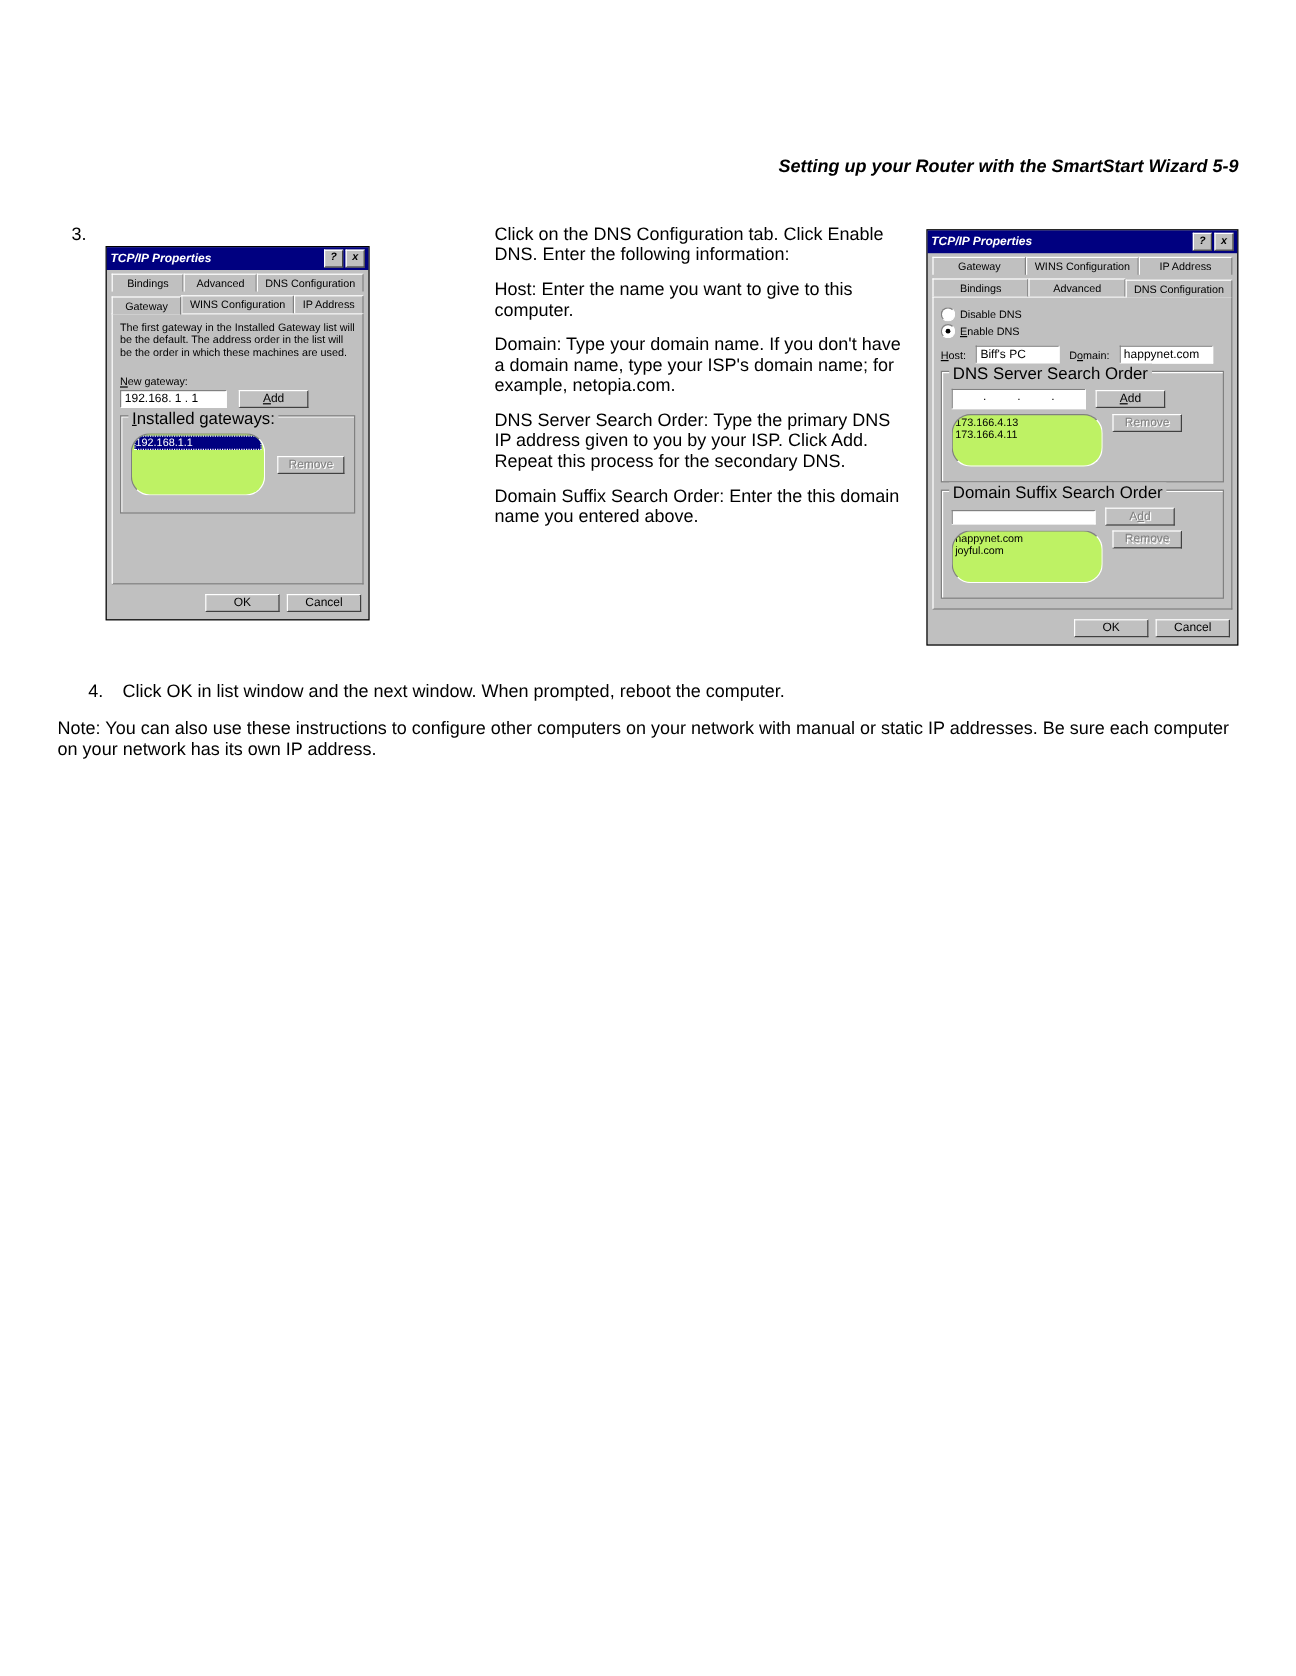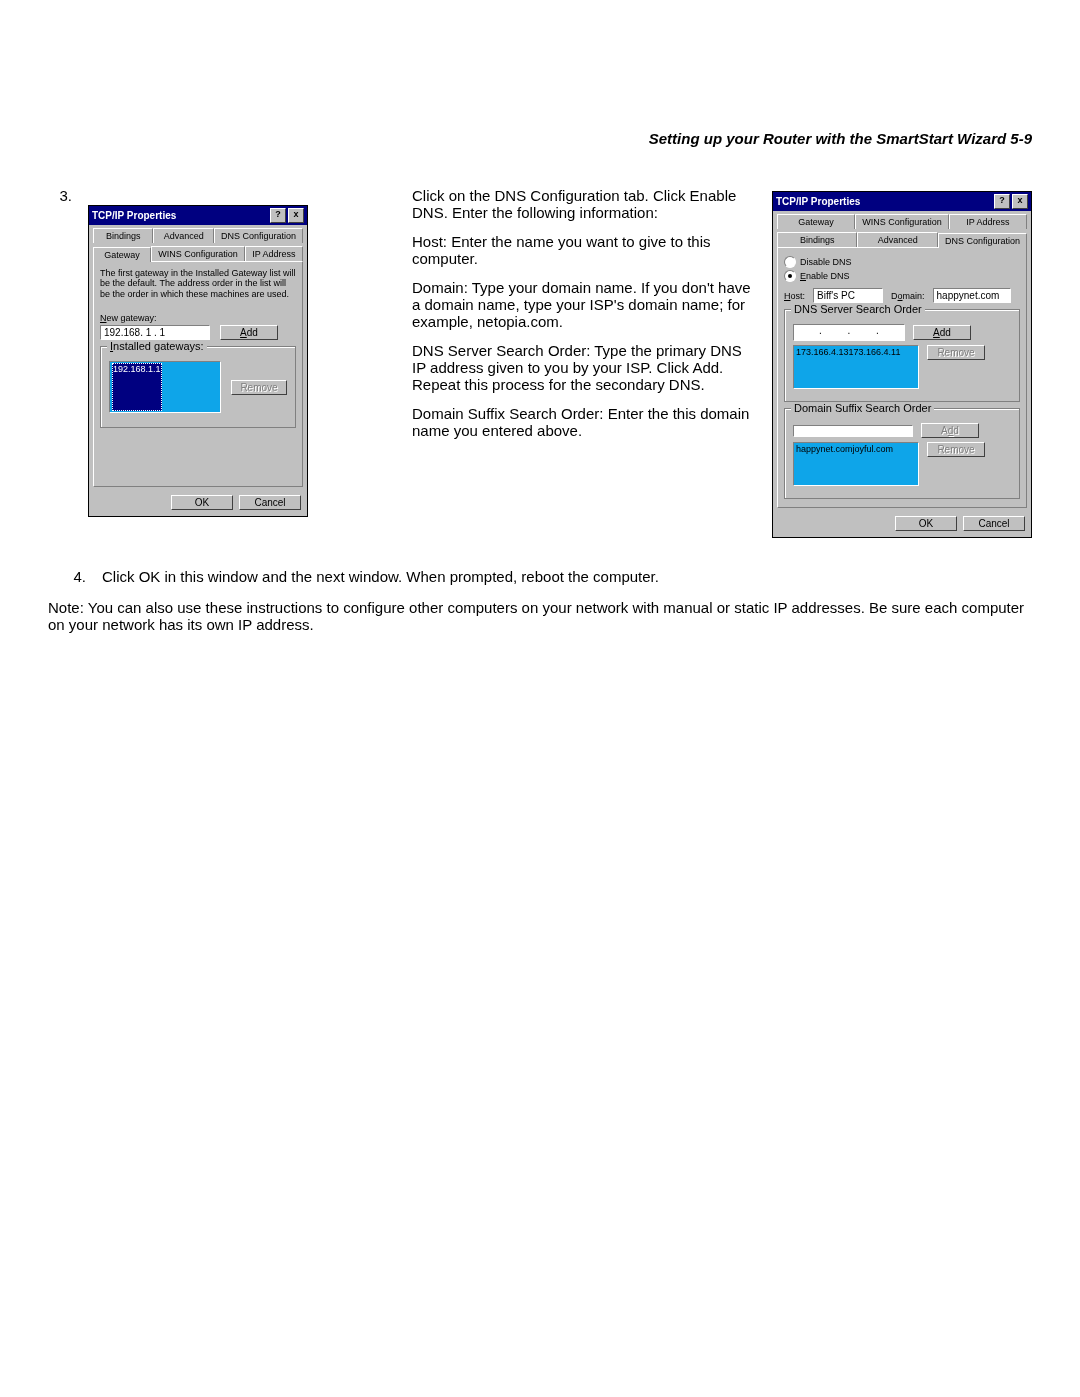--- a/index.html
+++ b/index.html
@@ -53,20 +53,21 @@
   .dlg2 { width: 260px; }
   .titlebar {
     background: #000080;
     color: #fff;
     font-weight: bold;
     padding: 2px 3px;
     display: flex;
     justify-content: space-between;
     align-items: center;
     font-size: 10px;
+    font-style: italic;
   }
   .titlebar .tbtns { display:flex; gap:2px; }
   .titlebar .tbtn {
     width: 14px; height: 13px;
     background: #c0c0c0;
     border-top: 1px solid #fff;
     border-left: 1px solid #fff;
     border-right: 1px solid #404040;
     border-bottom: 1px solid #404040;
     font-size: 9px;
@@ -106,31 +107,31 @@
     display:inline-block;
     background:#fff;
     border-top:1px solid #808080; border-left:1px solid #808080;
     border-right:1px solid #fff; border-bottom:1px solid #fff;
     padding:1px 3px;
     font-size:10px;
     font-family: "MS Sans Serif", Arial, sans-serif;
     min-height:12px;
     box-sizing:border-box;
   }
-  .ipedit.w1 { width: 110px; }
+  .ipedit.w1 { width: 89px; }
   .ipedit.sm { width: 70px; }
   .listbox {
-    background:#0ea5e9;
+    background:#bef264;
     border-top:1px solid #808080; border-left:1px solid #808080;
     border-right:1px solid #fff; border-bottom:1px solid #fff;
     width: 110px; height: 48px;
     font-size:9px;
     padding:1px 2px;
     overflow:hidden;
-    display:flex; flex-direction:row;
+    display:flex; flex-direction:column;border-radius:16px;
   }
   .listbox .sel { background:#000080; color:#fff; border:1px dotted #fff; display:inline-block;}
   .btn3d {
     background:#c0c0c0;
     border-top:1px solid #fff; border-left:1px solid #fff;
     border-right:1px solid #404040; border-bottom:1px solid #404040;
     padding:1px 0;
     width:56px;
     text-align:center;
     font-size:10px;
@@ -139,21 +140,21 @@
   .fieldset {
     border:1px solid #808080;
     box-shadow: inset 1px 1px 0 #fff;
     margin:6px 0 2px 0;
     padding:14px 8px 8px 8px;
     position:relative;
   }
   .fieldset .legend {
     position:absolute; top:-7px; left:6px;
     background:#c0c0c0; padding:0 3px;
-    font-size:11px;
+    font-size:14px;
   }
   .dotbox {
     display:flex; gap:0;
     border-top:1px solid #808080; border-left:1px solid #808080;
     border-right:1px solid #fff; border-bottom:1px solid #fff;
     background:#fff; height:15px; width:110px;
   }
   .dotbox span { flex:1; text-align:center; font-size:10px; }
   .dotbox .dot { flex:0 0 4px; text-align:center; }
   .dlgbtns { display:flex; justify-content:flex-end; gap:6px; padding:4px 6px 6px 6px; }
@@ -311,17 +312,17 @@
       <p>Host: Enter the name you want to give to this computer.</p>
       <p>Domain: Type your domain name. If you don't have a domain name, type your ISP's domain name; for example, netopia.com.</p>
       <p>DNS Server Search Order: Type the primary DNS IP address given to you by your ISP. Click Add. Repeat this process for the secondary DNS.</p>
       <p>Domain Suffix Search Order: Enter the this domain name you entered above.</p>
       <div style="clear:both;"></div>
     </div>
   </div>
 
   <div class="step4">
     <div class="n">4.</div>
-    <div>Click OK in this window and the next window. When prompted, reboot the computer.</div>
+    <div>Click OK in list window and the next window. When prompted, reboot the computer.</div>
   </div>
 
   <div class="note">Note: You can also use these instructions to configure other computers on your network with manual or static IP addresses. Be sure each computer on your network has its own IP address.</div>
 </div>
 
 </body></html>

